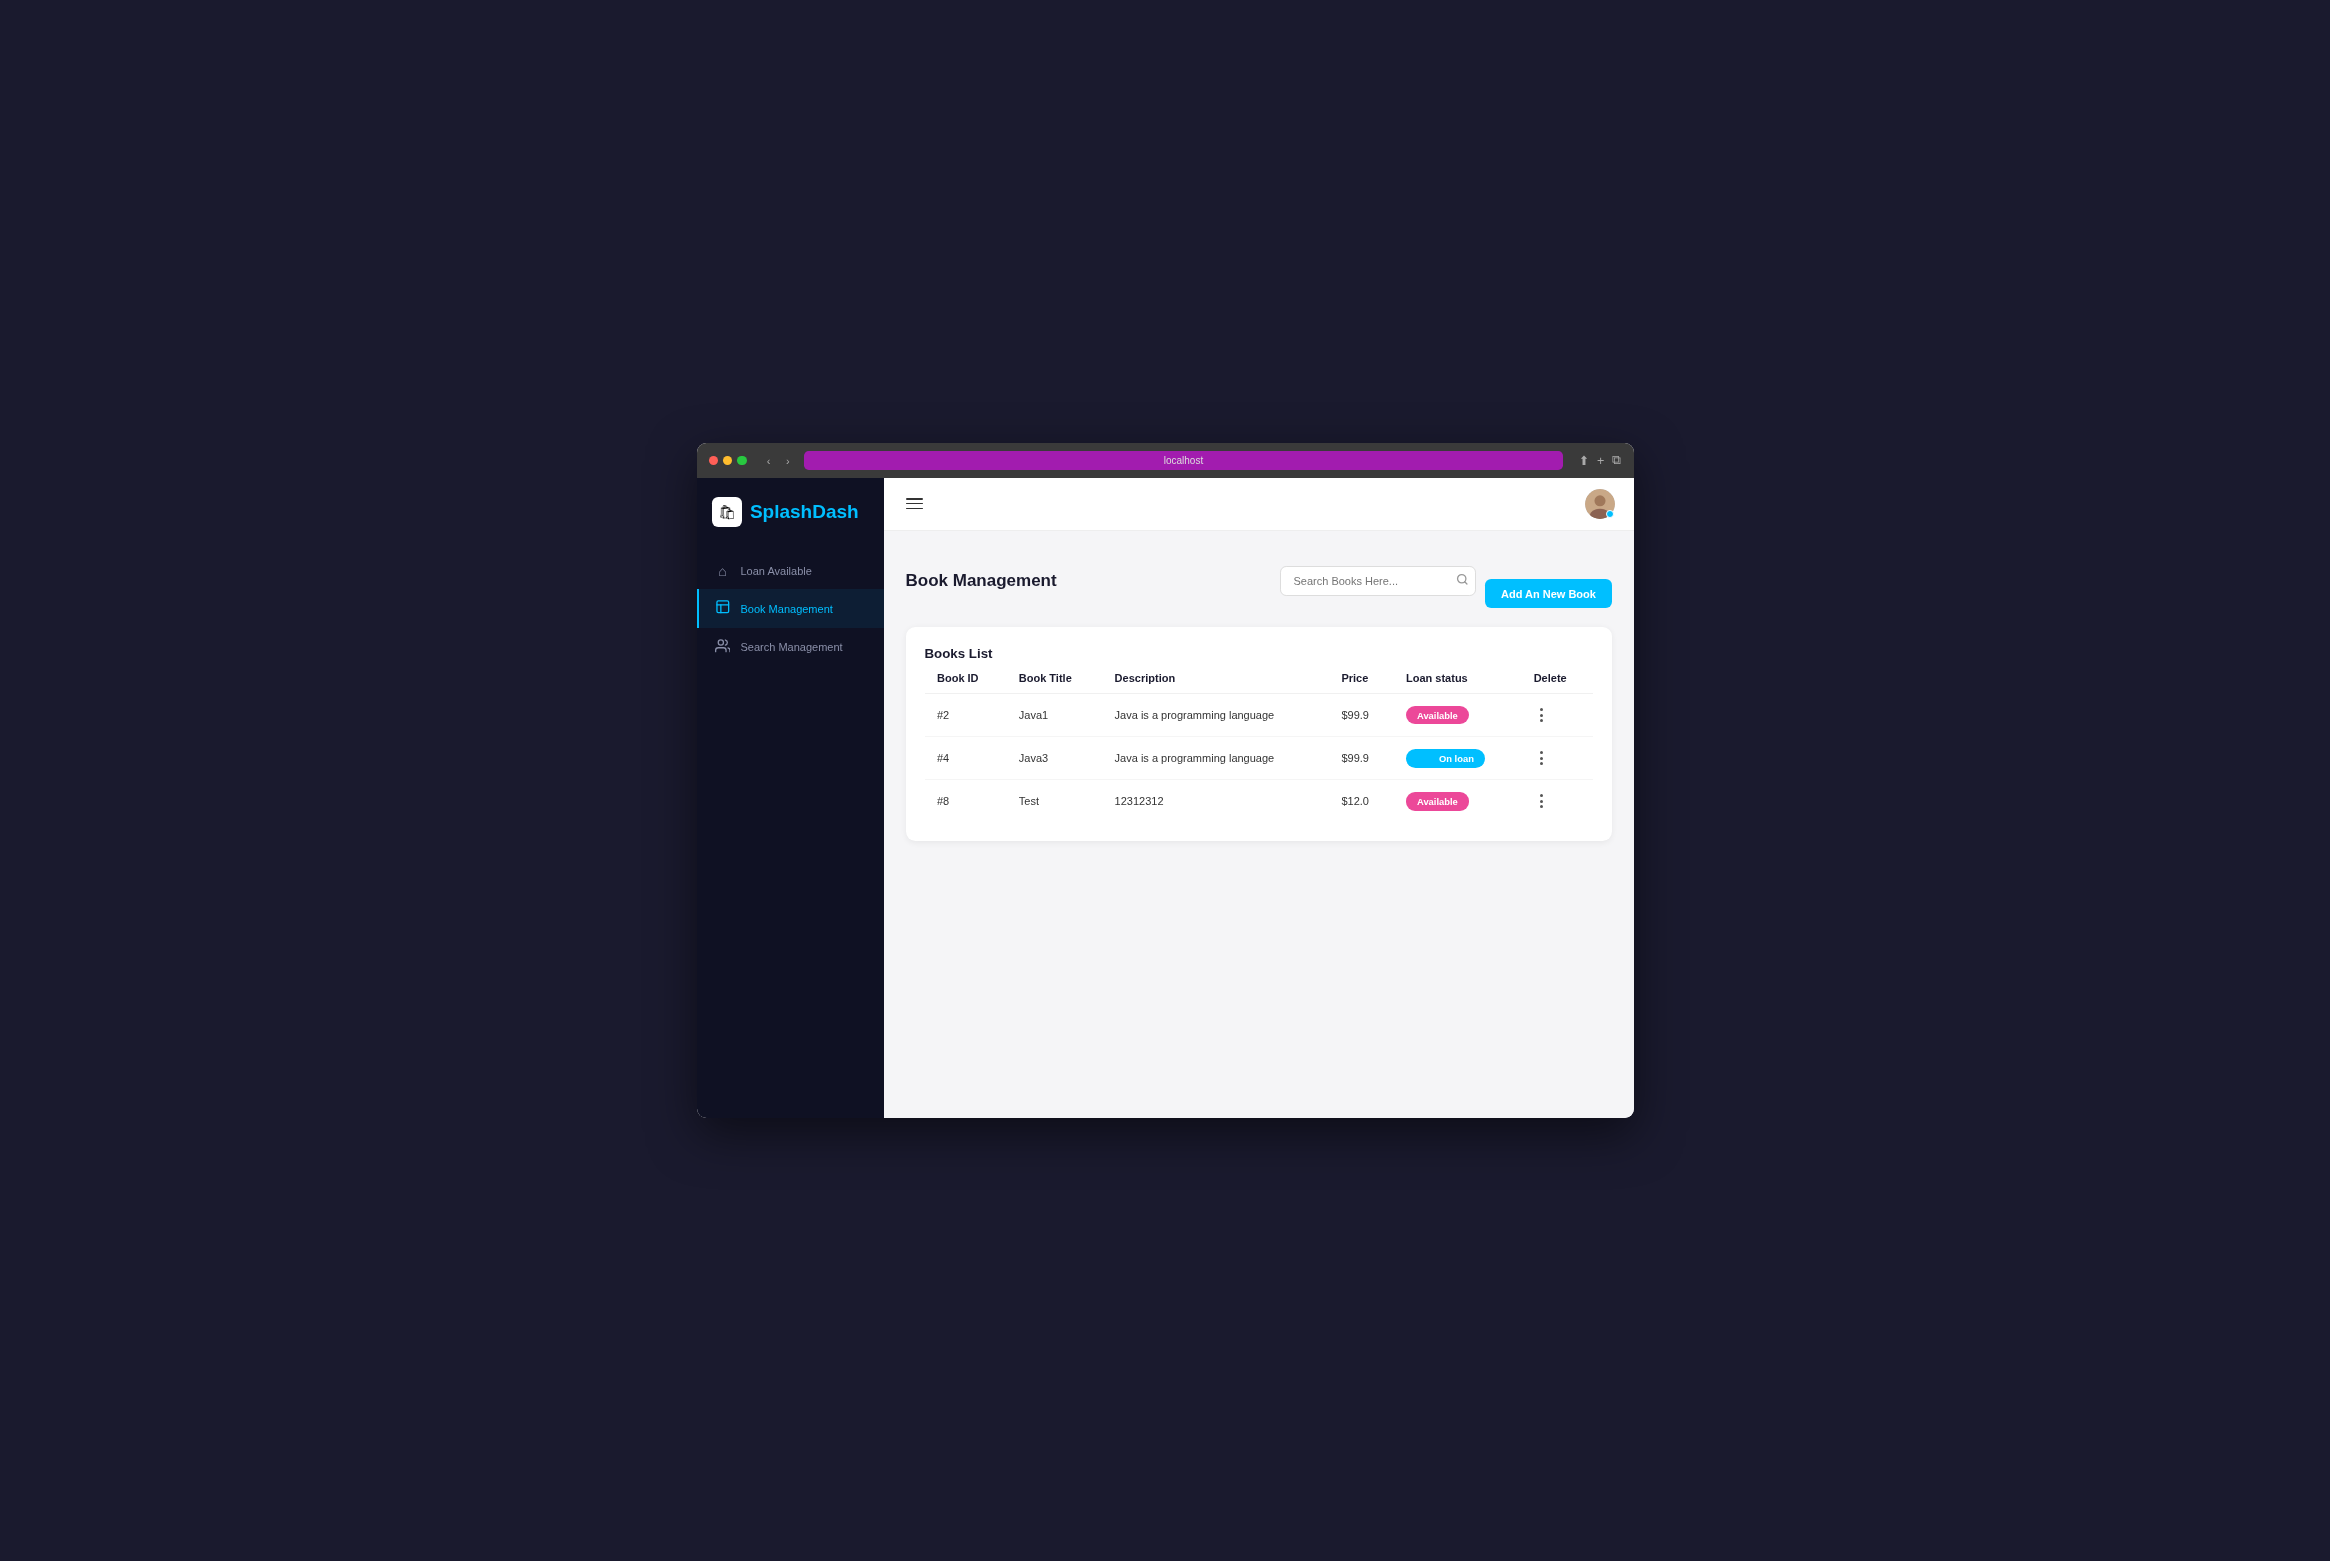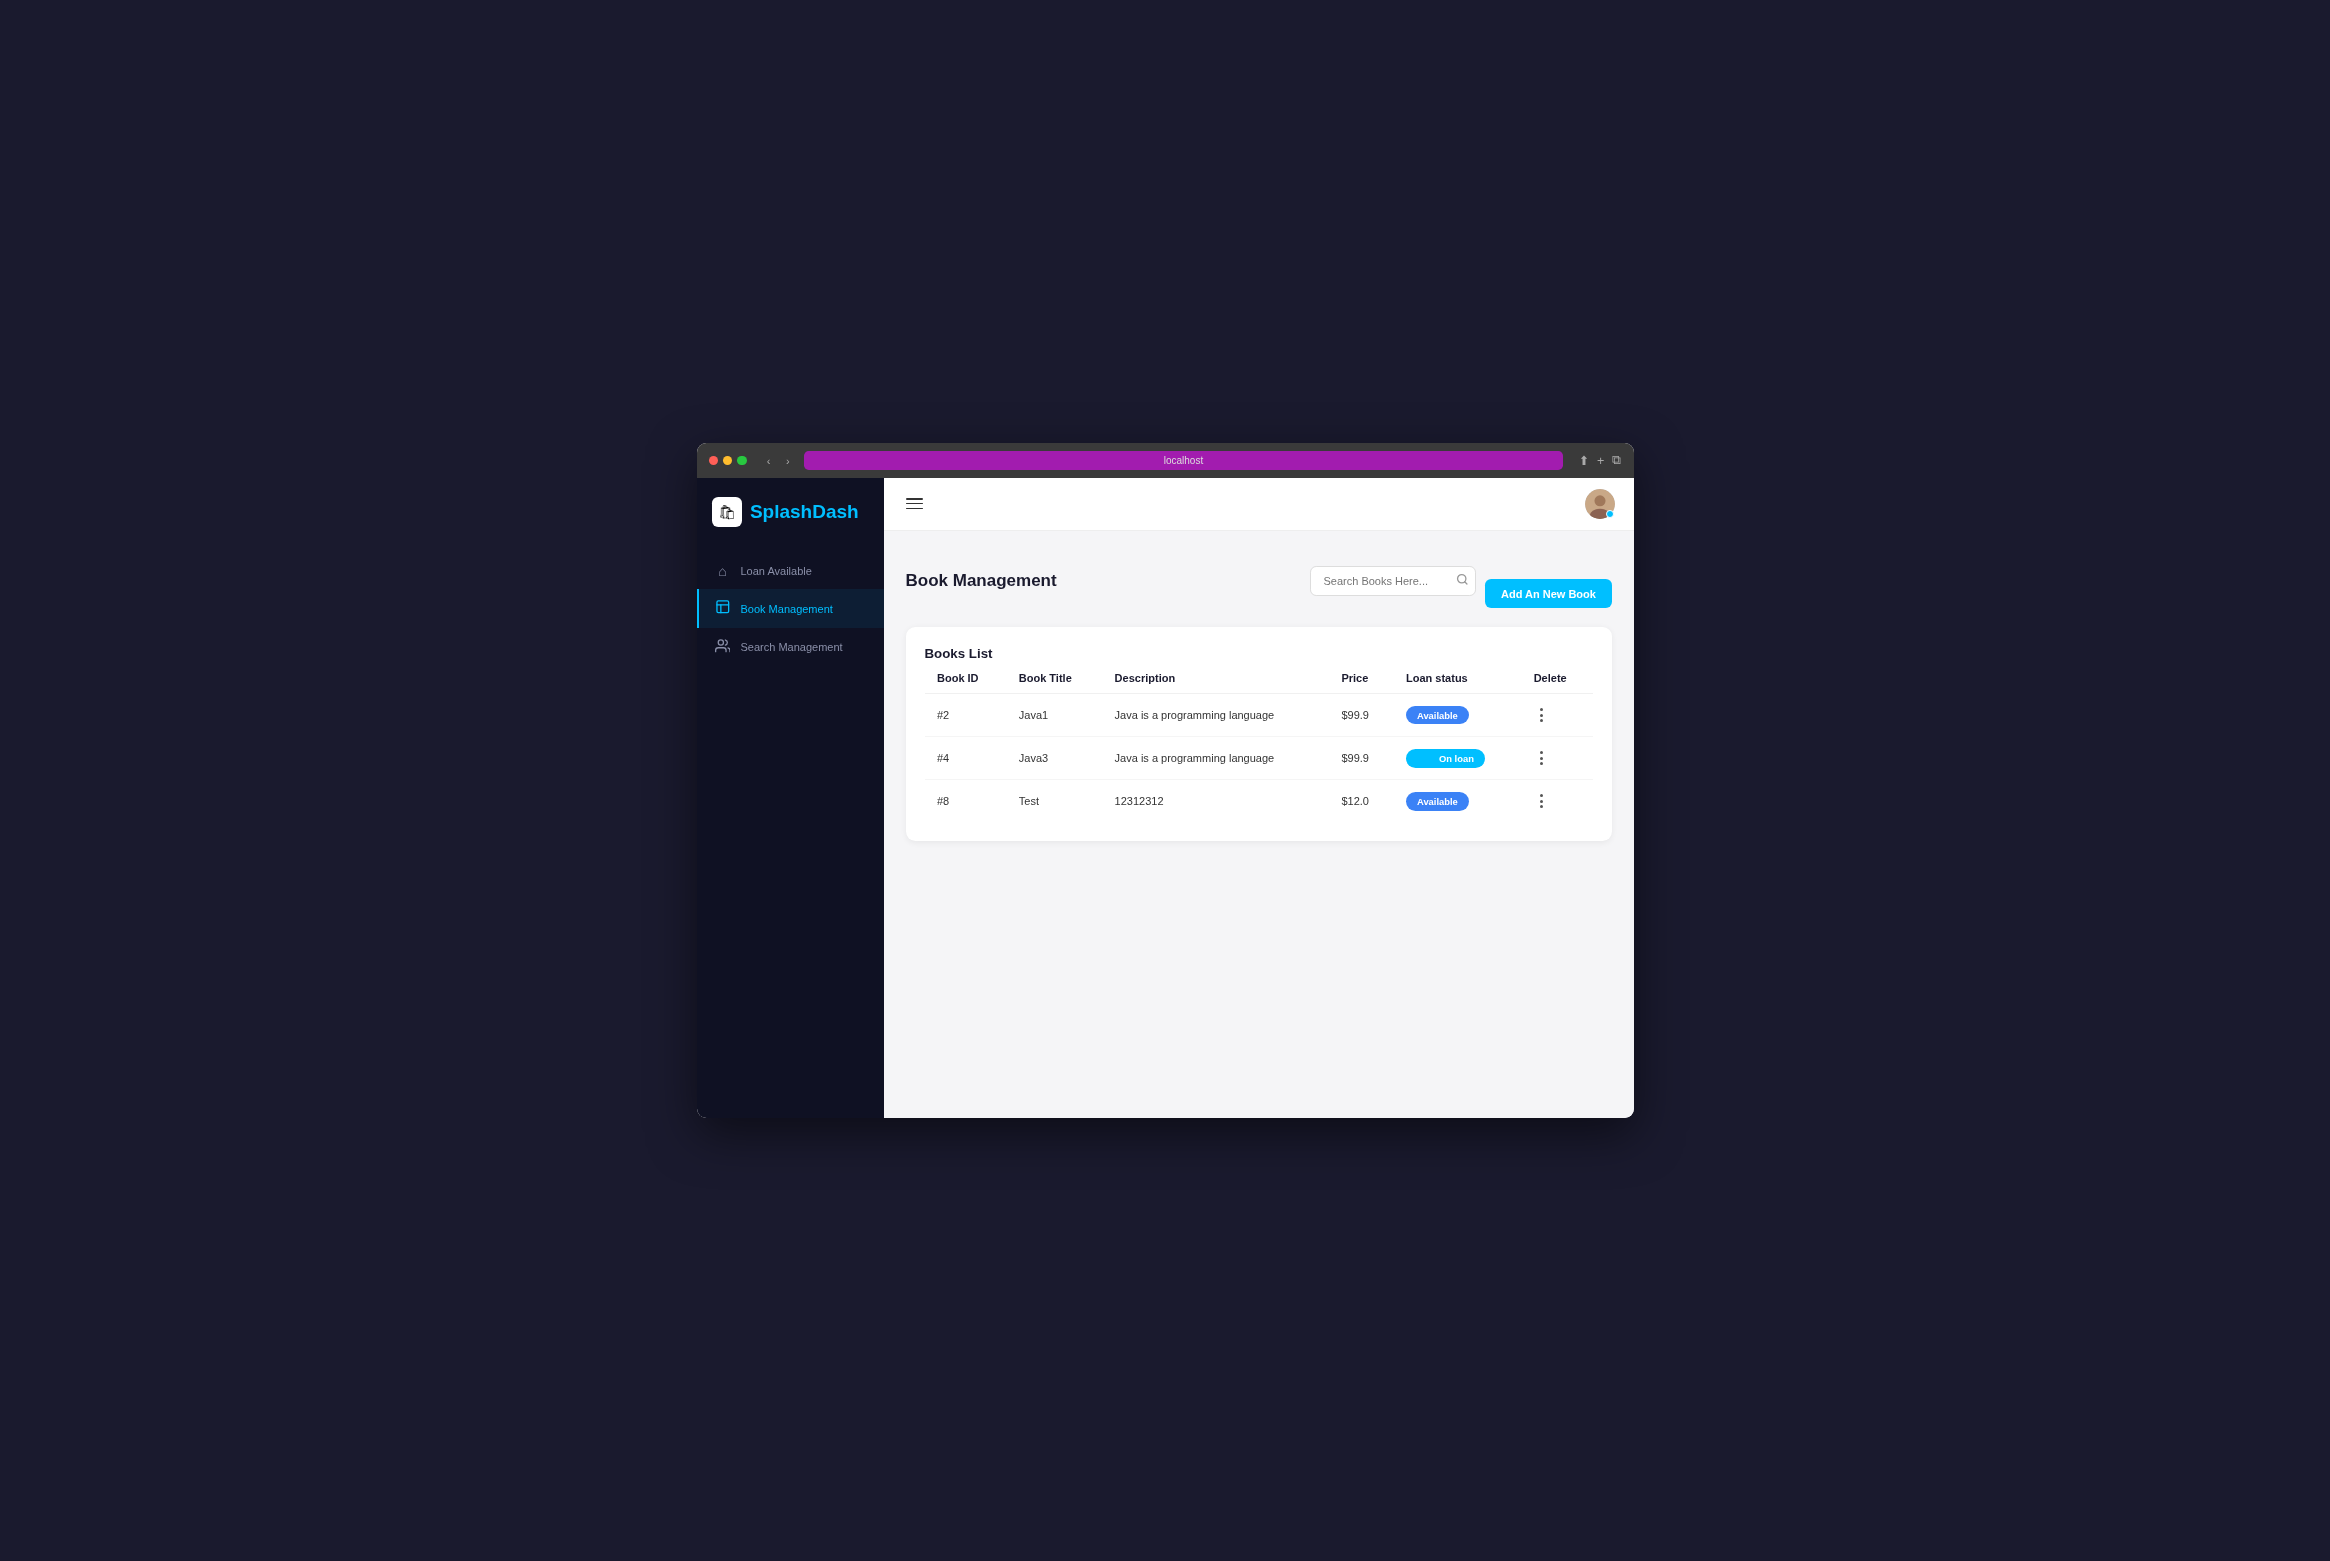--- a/index.html
+++ b/index.html
@@ -233,21 +233,21 @@
       display: flex;
       align-items: center;
       gap: 9.4px;
     }
     .search-container {
       position: relative;
       display: flex;
       align-items: center;
     }
     .search-input {
-      width: 166px;
+      width: 196px;
       padding: 7.8px 12.5px;
       padding-right: 31px;
       border: 1.2px solid #ddd;
       border-radius: 6.2px;
       font-size: 11px;
       color: #888;
       outline: none;
       background: #fff;
     }
     .search-icon-btn {
@@ -313,21 +313,22 @@
 
     .status-badge {
       display: inline-block;
       padding: 3.9px 11px;
       border-radius: 15.6px;
       font-size: 9.4px;
       font-weight: 600;
       color: #fff;
     }
     .status-available {
-      background: #3b82f6;
+      background: #ec4899;
+      border-radius: 9px;
     }
     .status-on-loan {
       background: #00bfff;
       padding-left: 33px;
     }
 
     .delete-btn {
       background: none;
       border: none;
       cursor: pointer;

